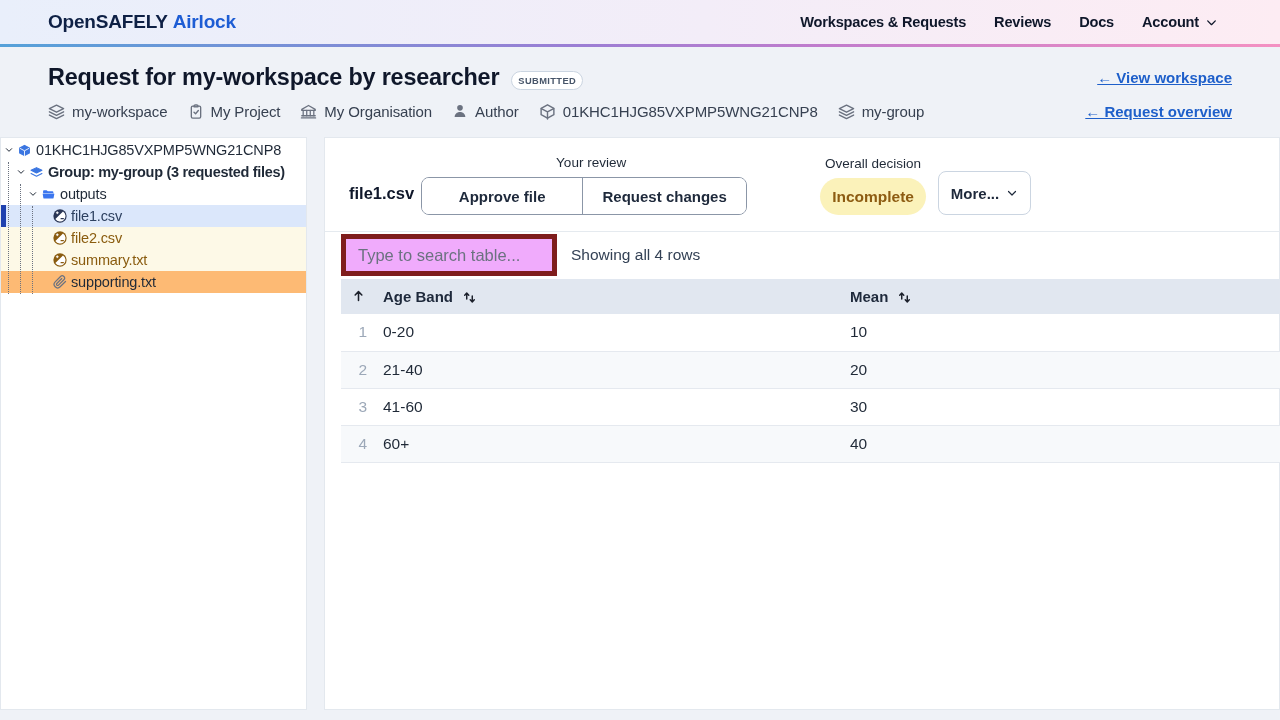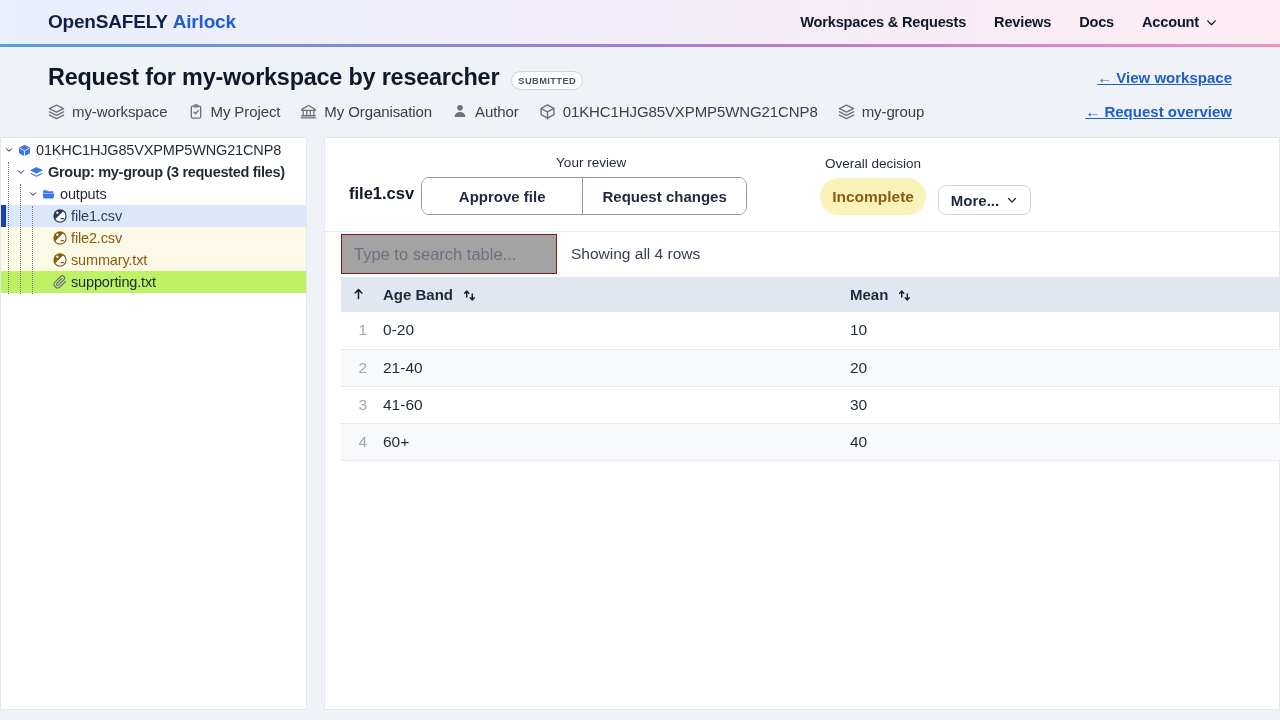--- a/index.html
+++ b/index.html
@@ -39,21 +39,21 @@
   .tree-row .chev { width:9px; display:flex; justify-content:flex-start; margin-right:4px; flex:none; }
   .tree-row .ticon { width:15px; margin-right:3px; flex:none; display:flex; align-items:center; justify-content:flex-start; }
   .tr-d0 { padding-left:4px; }
   .tr-d1 { padding-left:16px; }
   .tr-d2 { padding-left:28px;align-items:center; }
   .tr-file { padding-left:52px; }
   .tree-row.bold { font-weight:700; letter-spacing:-0.3px; }
   .tree-row.selected { background:var(--selected-file-bg,#dbe7fb); color:#2e4160; }
   .tree-row.selected::before { content:""; position:absolute; left:0; top:0; bottom:0; width:5px; background:var(--selected-file-bar,#1e40af); }
   .tree-row.attention { background:var(--attention-file-bg,#fdf9e7); color:var(--attention-file-text,#8a5c0f); }
-  .tree-row.supporting { background:#bef264; }
+  .tree-row.supporting { background:#fdba74; }
   .guide { position:absolute; width:0; border-left:1px dotted #6b7280; }
 
   
   .main-panel { position:absolute; left:324px; top:137px; width:956px; height:573px;
     background:#fff; border:1px solid #e3e8ee; }
   .mp-header { display:flex; align-items:flex-end; padding:17px 0 16px 24px; }
   .file-title { font-size:16.5px; font-weight:700; color:#0f172a; margin-bottom:12px; white-space:nowrap; }
   .stack { display:flex; flex-direction:column; align-items:center; }
   .stack-label { font-size:13.5px; font-weight:500; color:#1f2937; margin-bottom:7px; white-space:nowrap; position:relative; }
   .stack.overall { margin-left:73px; }
@@ -61,27 +61,27 @@
   .decision-badge { height:37px; display:flex; align-items:center; padding:0 12px;
     background:var(--decision-badge-bg,#fbf2ba); border-radius:999px; color:var(--decision-badge-text,#8d5c12); font-size:15.5px; font-weight:700; }
   .btn-group { display:flex; height:38px; border:1px solid #8b96a7; border-radius:8px; background:#fff; overflow:hidden; }
   .btn-group .gbtn { display:flex; align-items:center; justify-content:center;
     font-size:15px; font-weight:700; color:#1e293b; background:#fff; border:none; cursor:pointer; white-space:nowrap; }
   .btn-group .gbtn + .gbtn { border-left:1px solid #8b96a7; }
   .gbtn.g1 { width:160px; }
   .gbtn.g2 { width:164px; }
   .btn-primary { margin-left:13px; height:38px; width:214px; display:flex; align-items:center; justify-content:center;
     background:var(--primary-button,#1158b4); color:#fff; border:none; border-radius:8px; font-size:14.5px; letter-spacing:-0.1px; font-weight:700; cursor:pointer; white-space:nowrap; }
-  .btn-more { margin-left:12px; height:30px; width:93px; display:flex; align-items:center; justify-content:center; gap:7px;
+  .btn-more { margin-left:12px; height:44px; width:93px; display:flex; align-items:center; justify-content:center; gap:7px;
     background:#fff; color:#1e293b; border:1px solid #cbd5e1; border-radius:8px; font-size:15px; font-weight:700; cursor:pointer; white-space:nowrap; }
 
   .table-section { border-top:1px solid #e5eaef; }
   .search-row { margin:2px 0 0 16px; display:flex; align-items:center; }
-  .search-input { width:216px; height:40px; border:1px solid #7f1d1d; border-radius:0;
-    font-size:16.5px; padding:16px 12px; color:#1f2937; font-family:inherit; background:#a3a3a3; }
+  .search-input { width:216px; height:40px; border:5px solid #7f1d1d; border-radius:0;
+    font-size:16.5px; padding:16px 12px; color:#1f2937; font-family:inherit; background:#f0abfc; }
   .search-input::placeholder { color:#6b7280; }
   .rows-status { margin-left:14px; font-size:15.5px; color:#334155; }
 
   .dtable { margin-left:16px; margin-top:3px; width:940px; border-collapse:collapse; table-layout:fixed; }
   .dtable thead th { background:var(--table-header-bg,#e1e7f0); height:35px; text-align:left; font-size:15px; font-weight:700; color:#1e293b; }
   .dtable th.c0 { width:34px; padding-left:11px; }
   .dtable th.c1 { width:467px; padding-left:8px; }
   .dtable th.c2 { padding-left:8px; }
   .sort-svg { display:inline-block; vertical-align:-1.5px; margin-left:10px; color:#1b202b; }
   .dtable th svg { display:inline-block; }

